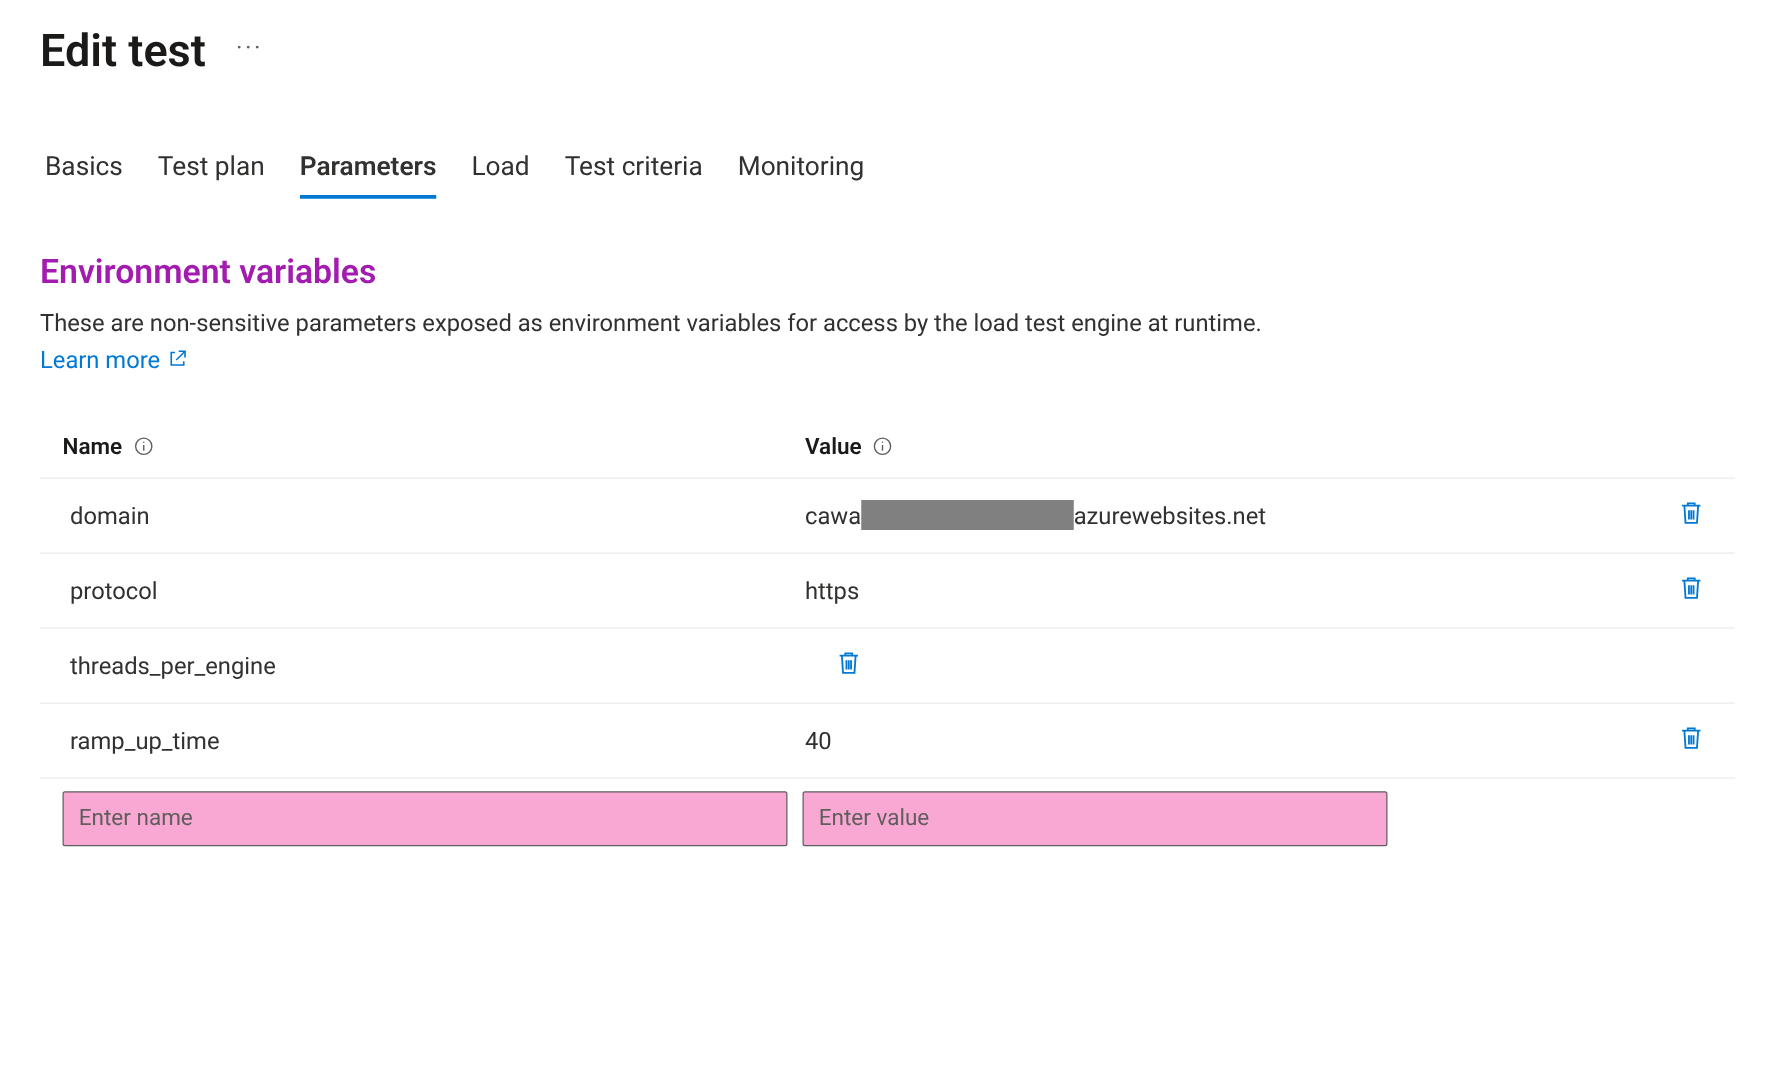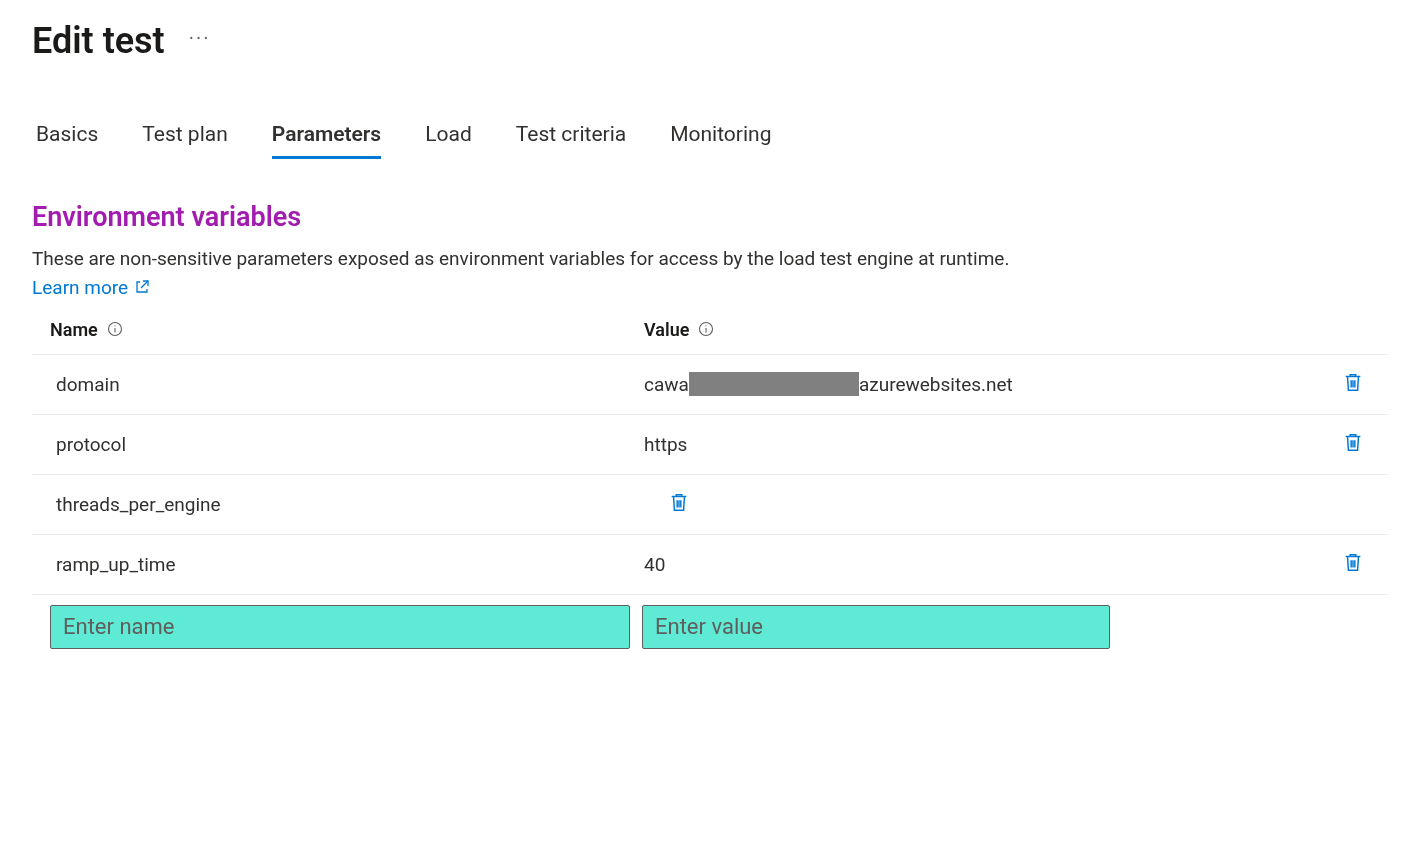--- a/index.html
+++ b/index.html
@@ -26,21 +26,21 @@
     }
     .more-dots {
       font-size: 20px;
       color: #605e5c;
       cursor: pointer;
       letter-spacing: 2px;
       padding-top: 6px;
     }
     .tabs {
       display: flex;
-      gap: 44px;
+      gap: 28px;
       border-bottom: none;
       margin-bottom: 42px;
       padding-left: 4px;
     }
     .tab {
       font-size: 21px;
       color: #323130;
       padding-bottom: 10px;
       cursor: pointer;
       border-bottom: 3px solid transparent;
@@ -67,21 +67,21 @@
       font-size: 19px;
       display: inline-flex;
       align-items: center;
       gap: 6px;
       cursor: pointer;
     }
     .learn-more .ext-icon {
       display: inline-flex;
     }
     .table-container {
-      margin-top: 20px;
+      margin-top: 48px;
     }
     .table-header {
       display: flex;
       padding: 0 0 14px 18px;
       border-bottom: 1px solid #edebe9;
     }
     .col-name {
       width: 594px;
       display: flex;
       align-items: center;
@@ -141,26 +141,26 @@
       color: #0078d4;
     }
     .input-row {
       display: flex;
       gap: 12px;
       padding: 10px 0 0 18px;
     }
     .input-row input {
       height: 44px;
       padding: 0 12px;
-      font-size: 22px;
+      font-size: 18px;
       font-family: inherit;
       border: 1px solid #605e5c;
       border-radius: 2px;
       color: #323130;
-      background: #5eead4;
+      background: #f9a8d4;
     }
     .input-row input::placeholder {
       color: #605e5c;
     }
     .input-name {
       width: 580px;
     }
     .input-value {
       width: 468px;
     }

